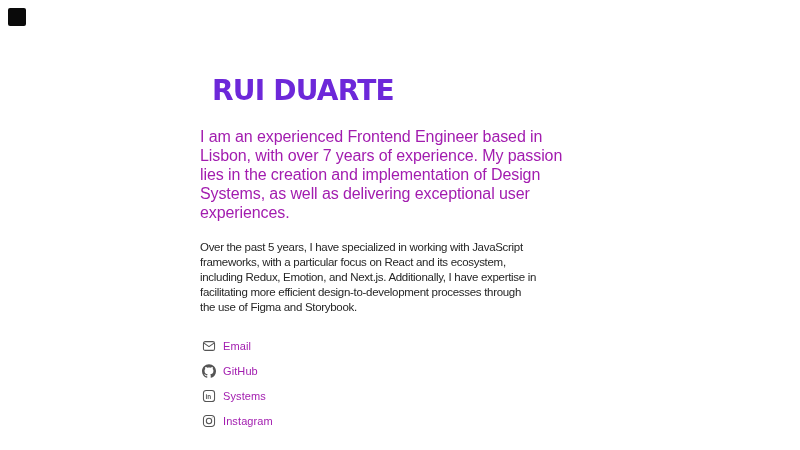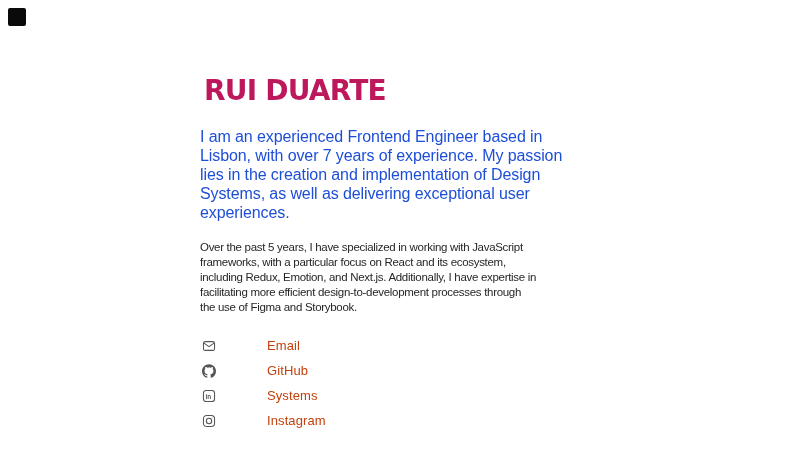--- a/index.html
+++ b/index.html
@@ -18,36 +18,36 @@
     border-radius: 2px;
     cursor: pointer;
   }
   .content {
     position: absolute;
     left: 200px; top: 0;
     width: 480px;
   }
   h1.name {
     position: absolute;
-    left: 4px; top: 74px;
+    left: 12px; top: 74px;
     font-family: "DejaVu Sans", sans-serif;
     font-weight: 700;
     font-size: 28px;
     letter-spacing: -0.8px;
-    color: #be185d;
+    color: #6d28d9;
     white-space: nowrap;
   }
   .intro {
     position: absolute;
     left: 0; top: 127px;
     width: 470px;
     font-size: 16px;
     line-height: 19px;
     letter-spacing: -0.1px;
-    color: #1d4ed8;
+    color: #a21caf;
     white-space: pre-line;
   }
   .details {
     position: absolute;
     left: 0; top: 240px;
     width: 470px;
     font-size: 11.5px;
     line-height: 15px;
     letter-spacing: -0.3px;
     color: #262626;
@@ -69,24 +69,23 @@
   .link-icon {
     width: 14px; height: 14px;
     display: inline-flex;
     align-items: center;
     justify-content: center;
     margin-right: 7px;
     flex: 0 0 auto;
   }
   .link-icon svg { display: block; width: 14px; height: 14px; }
   .link-label {
-    font-size: 13px;
+    font-size: 11px;
     letter-spacing: 0.1px;
-    color: #c2410c;
-    margin-left: 44px;
+    color: #a21caf;
   }
 </style>
 </head>
 <body>
 
 <div class="logo"></div>
 
 <div class="content">
   <h1 class="name">RUI DUARTE</h1>
 

